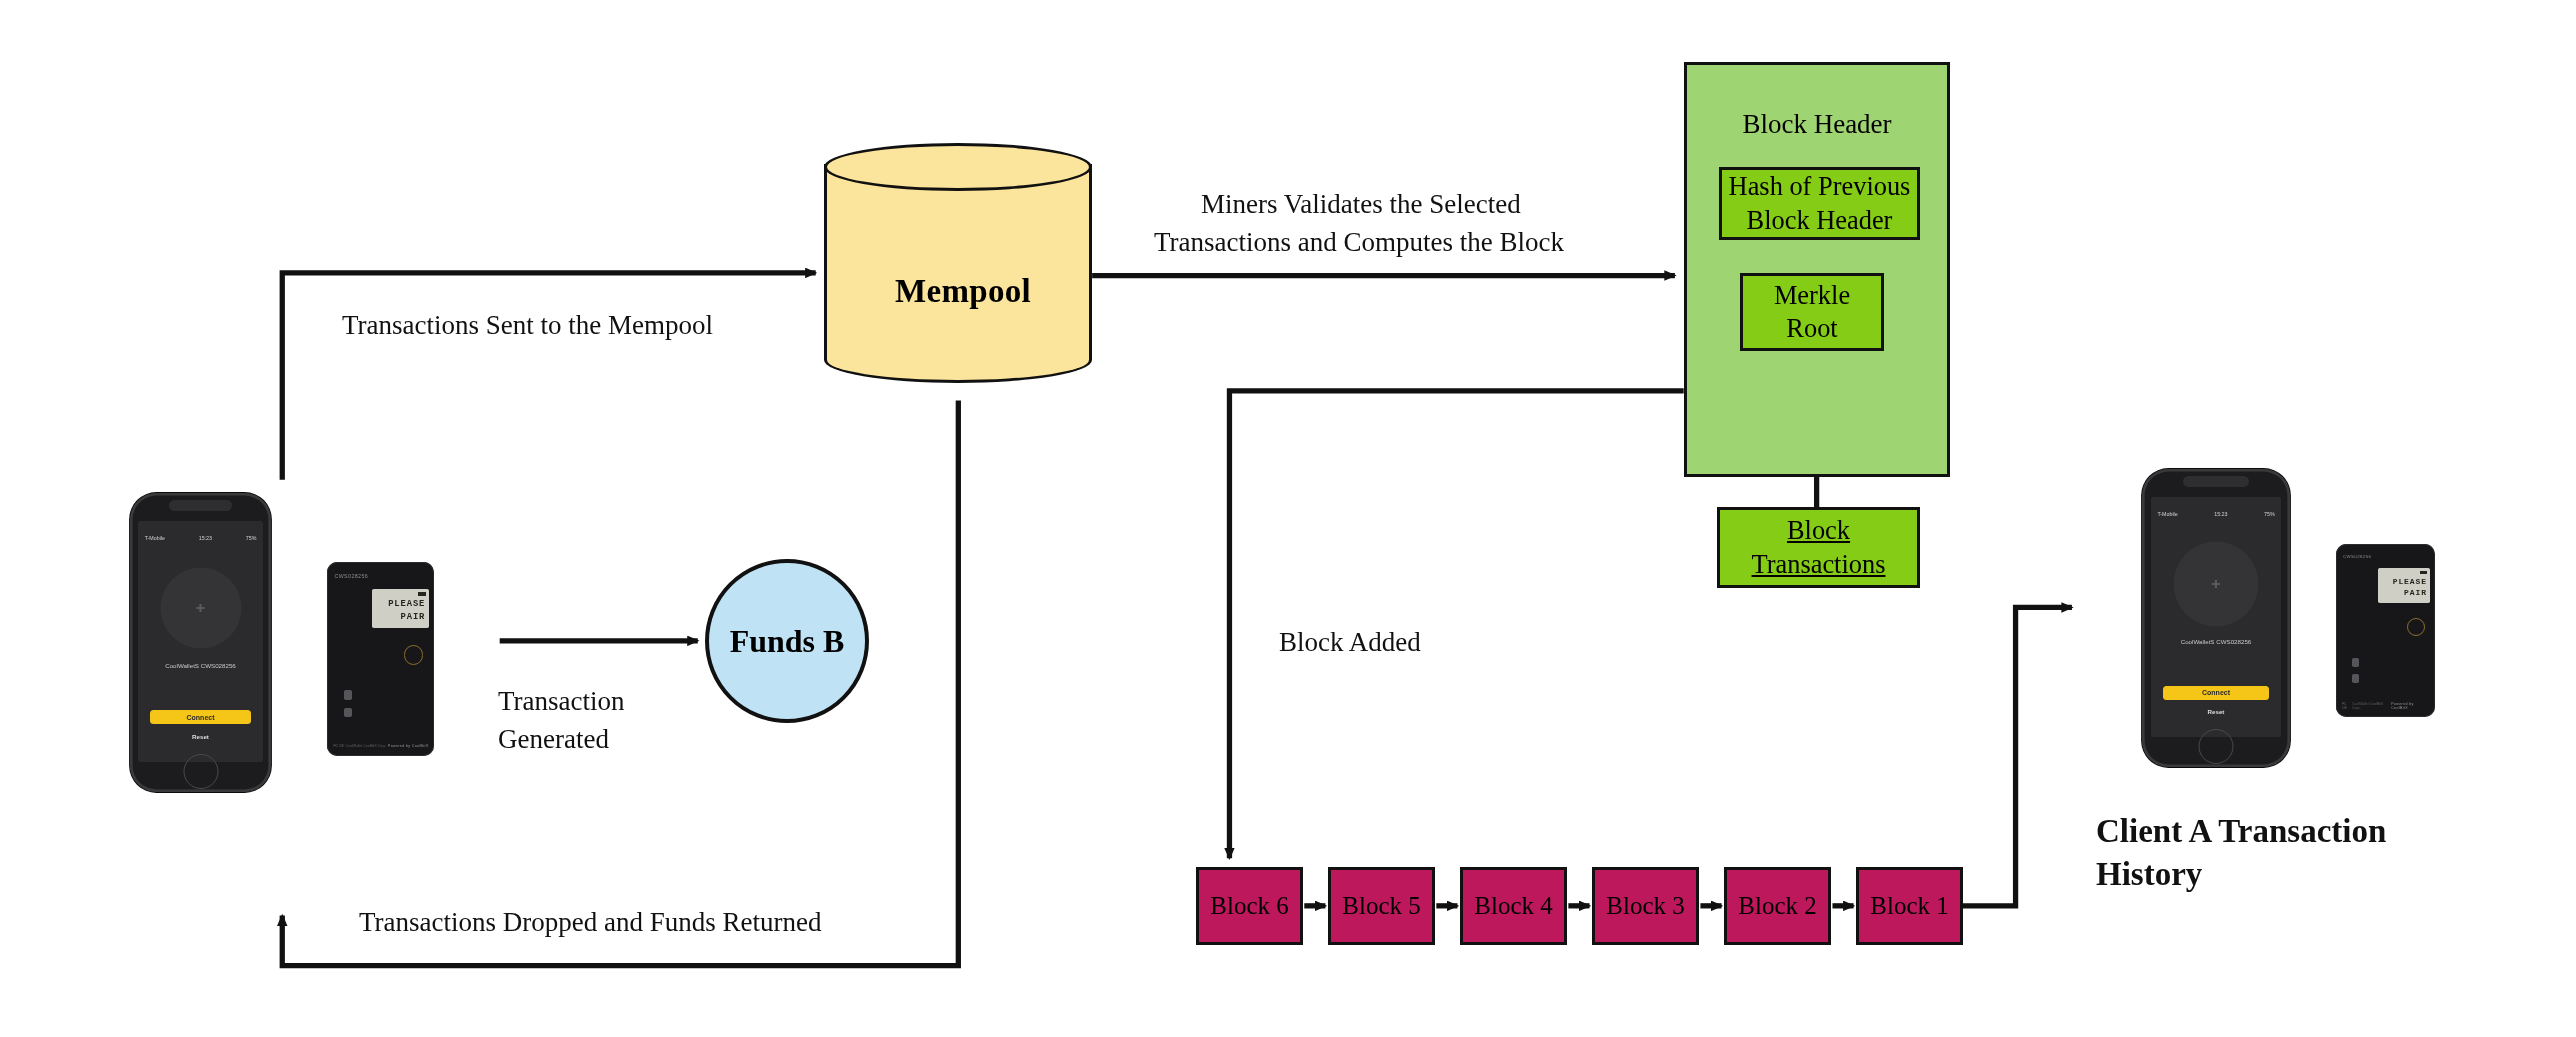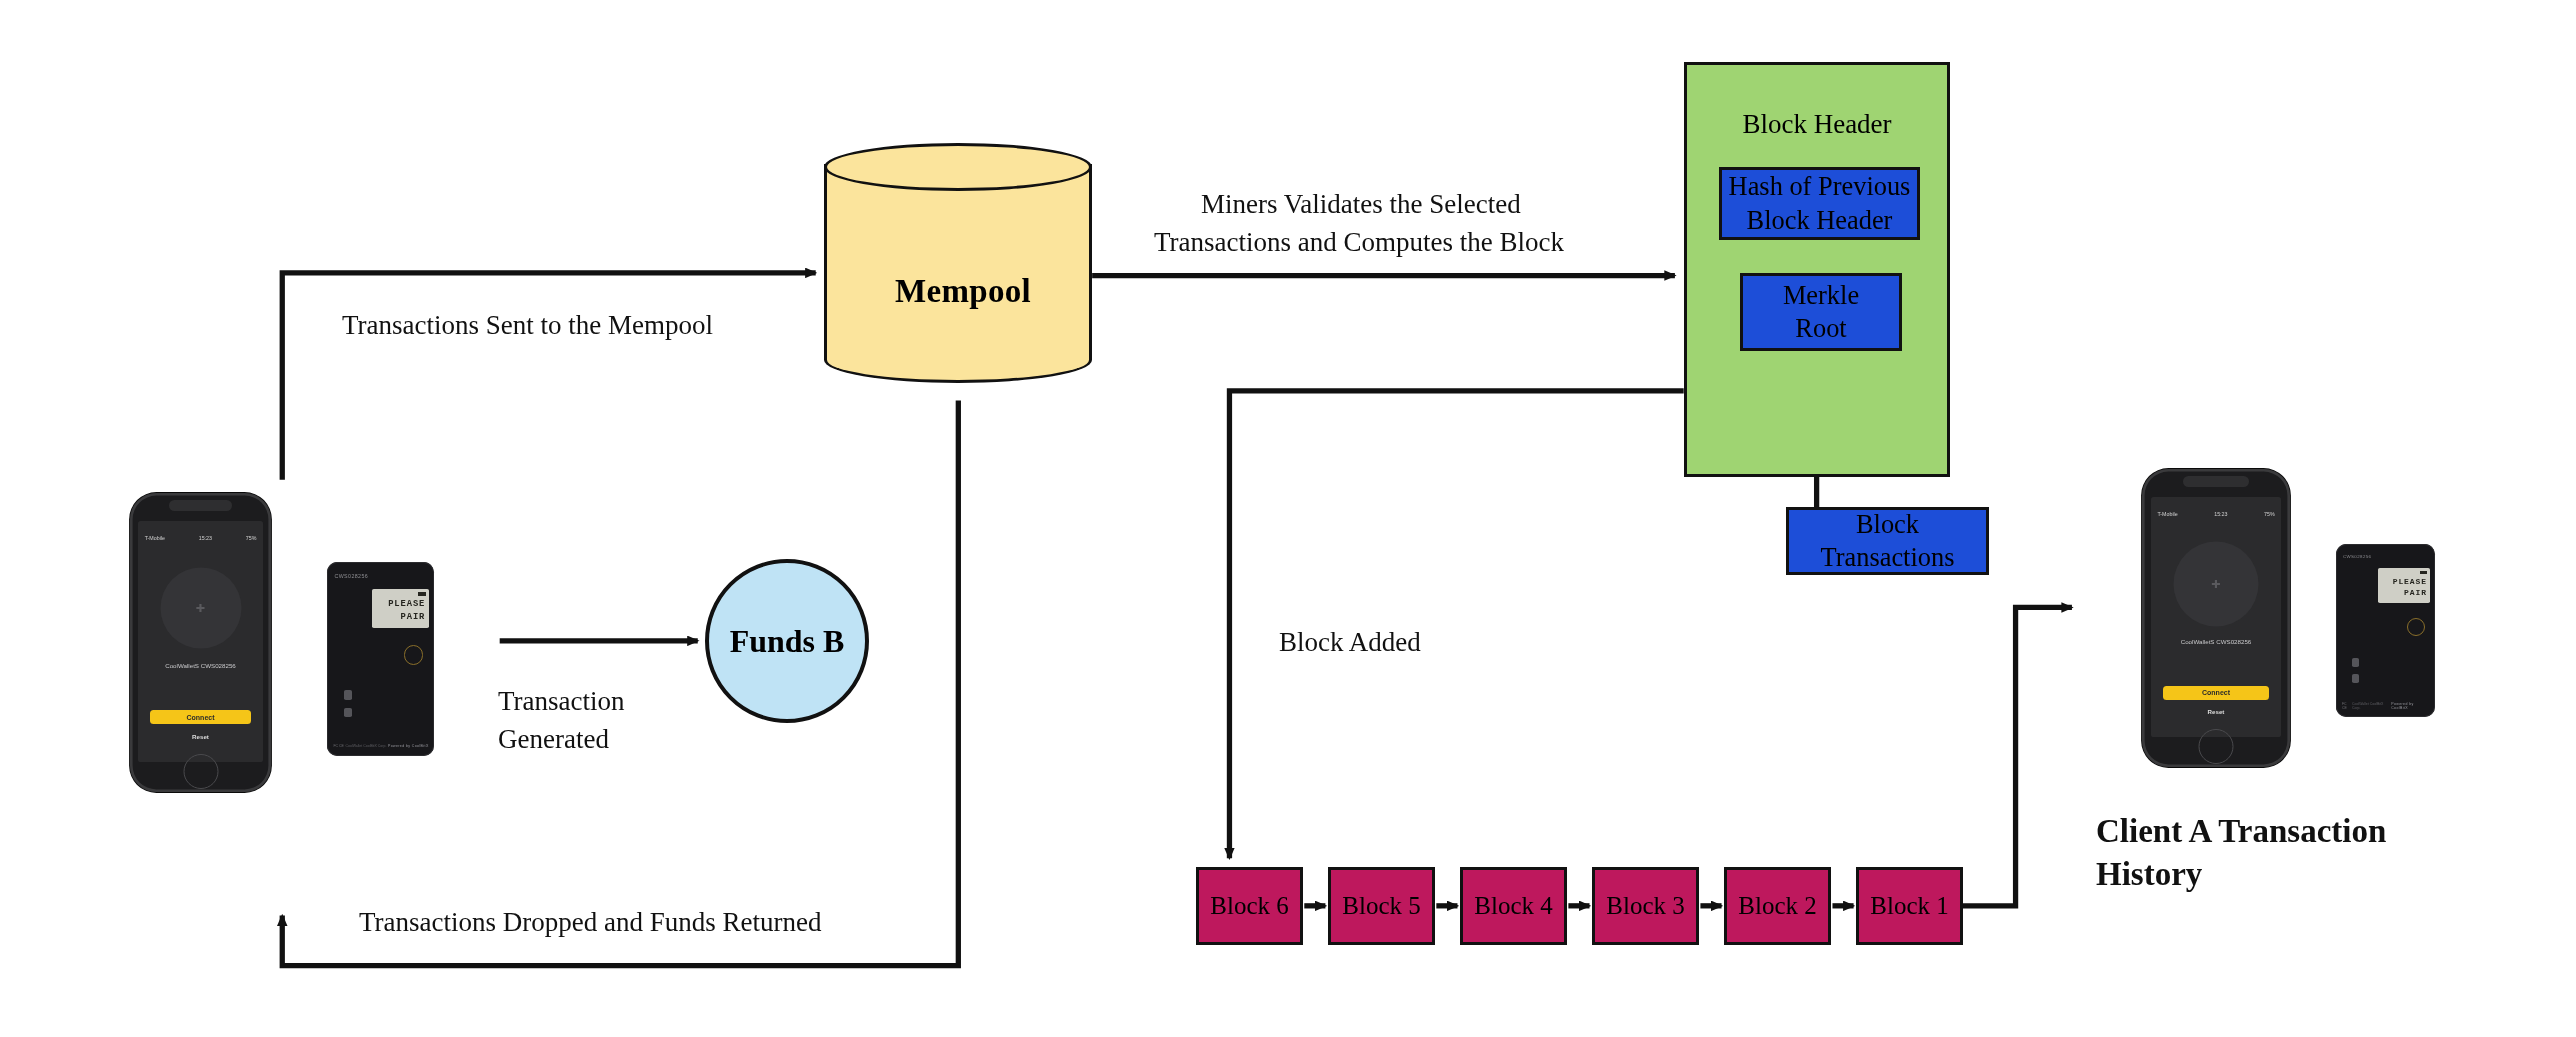--- a/index.html
+++ b/index.html
@@ -19,26 +19,26 @@
       border-bottom-left-radius:50% 23px;border-bottom-right-radius:50% 23px;}
   .mempool .top{position:absolute;left:0;top:0;width:262px;height:42px;
       background:#fbe49c;border:3.5px solid #111;border-radius:50%;}
   .mempool .txt{position:absolute;left:0;right:0;top:130px;text-align:center;
       font-weight:bold;font-size:33px;letter-spacing:0.3px;padding-left:12px;}
 
   
   .blockheader{position:absolute;left:1684px;top:62px;width:266px;height:415px;
       background:#9fd472;border:3.5px solid #111;box-sizing:border-box;}
   .blockheader .bh-title{position:absolute;left:0;right:0;top:44px;text-align:center;font-size:27px;}
-  .pinkbox{position:absolute;background:#1d4ed8;border:3.5px solid #111;box-sizing:border-box;
+  .pinkbox{position:absolute;background:#84cc16;border:3.5px solid #111;box-sizing:border-box;
       display:flex;align-items:center;justify-content:center;text-align:center;
       font-size:26.4px;line-height:1.26;}
   .bh-hash{left:32px;top:102px;width:201px;height:73px;}
-  .bh-merkle{left:53px;top:208px;width:162px;height:78px;}
-  .blocktx{position:absolute;left:1786px;top:507px;width:203px;height:68px;}
+  .bh-merkle{left:53px;top:208px;width:144px;height:78px;}
+  .blocktx{position:absolute;left:1717px;top:507px;width:203px;height:81px;text-decoration:underline;}
 
   
   .chainblock{position:absolute;top:867px;width:107px;height:78px;background:#be185d;
       border:3.5px solid #111;box-sizing:border-box;display:flex;align-items:center;
       justify-content:center;font-size:25px;}
 
   
   .clientb{position:absolute;left:705px;top:559px;width:164px;height:164px;border-radius:50%;
       background:#bfe3f5;border:4.4px solid #111;box-sizing:border-box;display:flex;
       align-items:center;justify-content:center;font-weight:bold;font-size:32px;}

